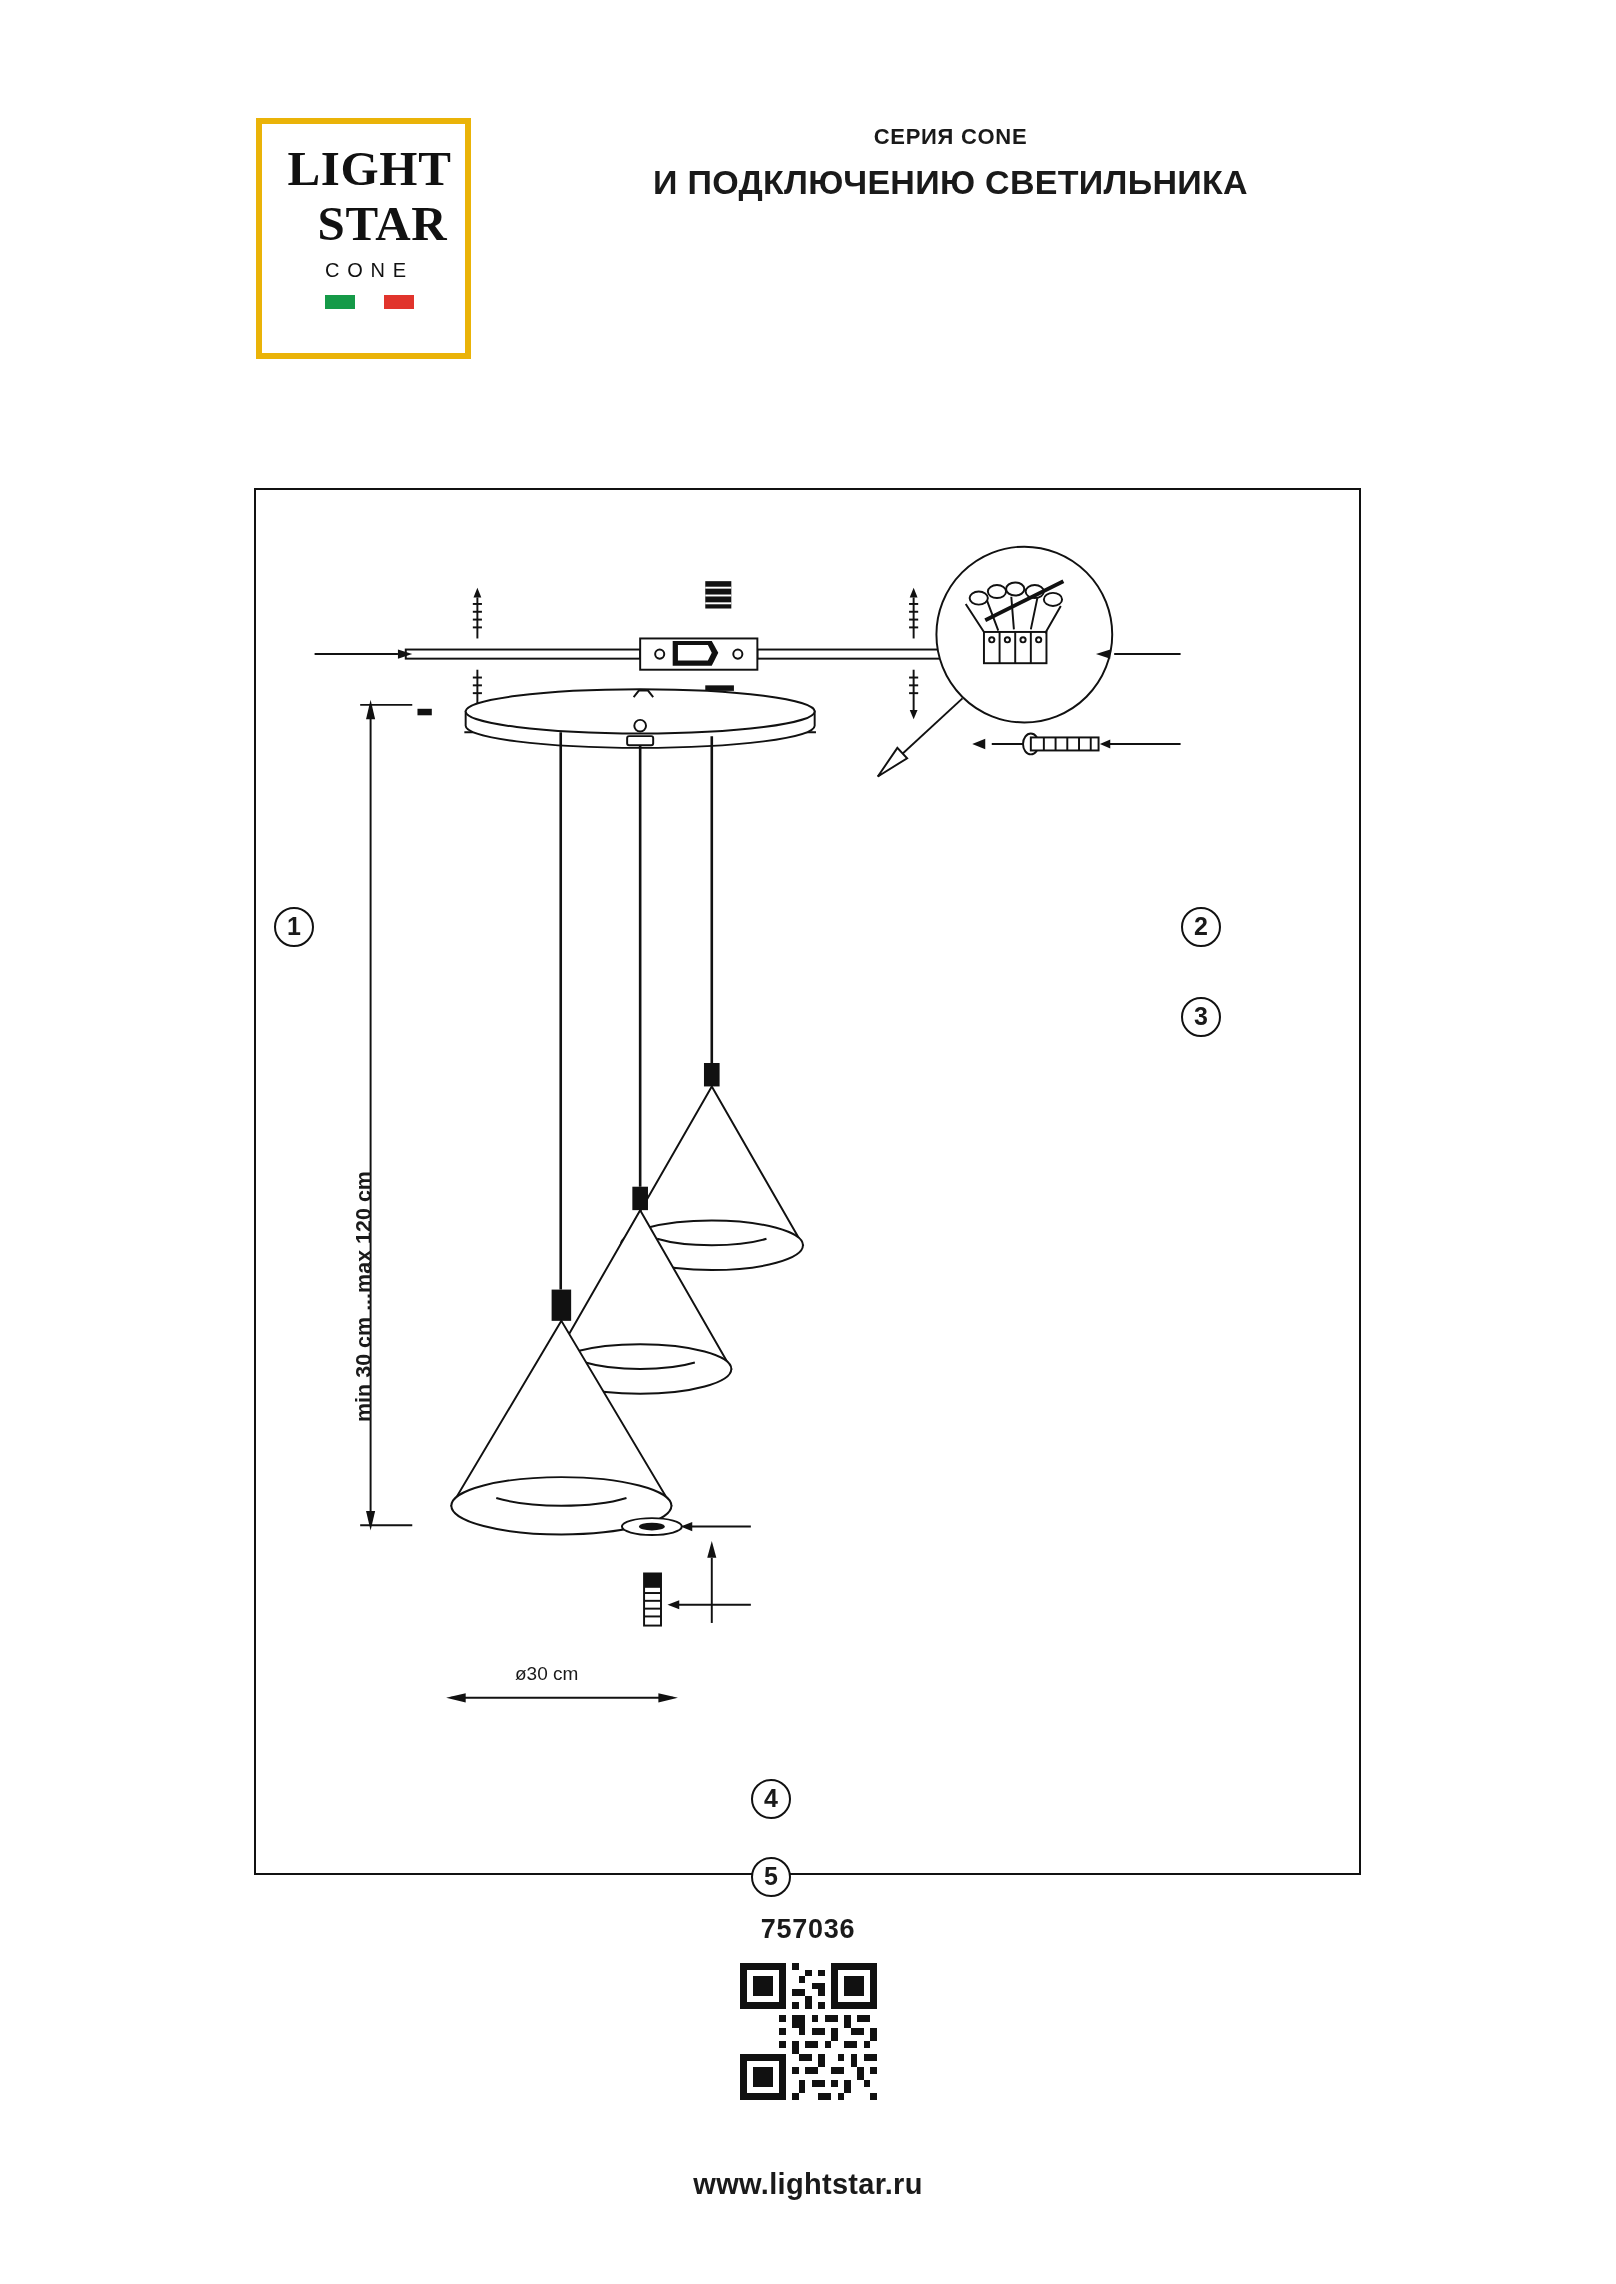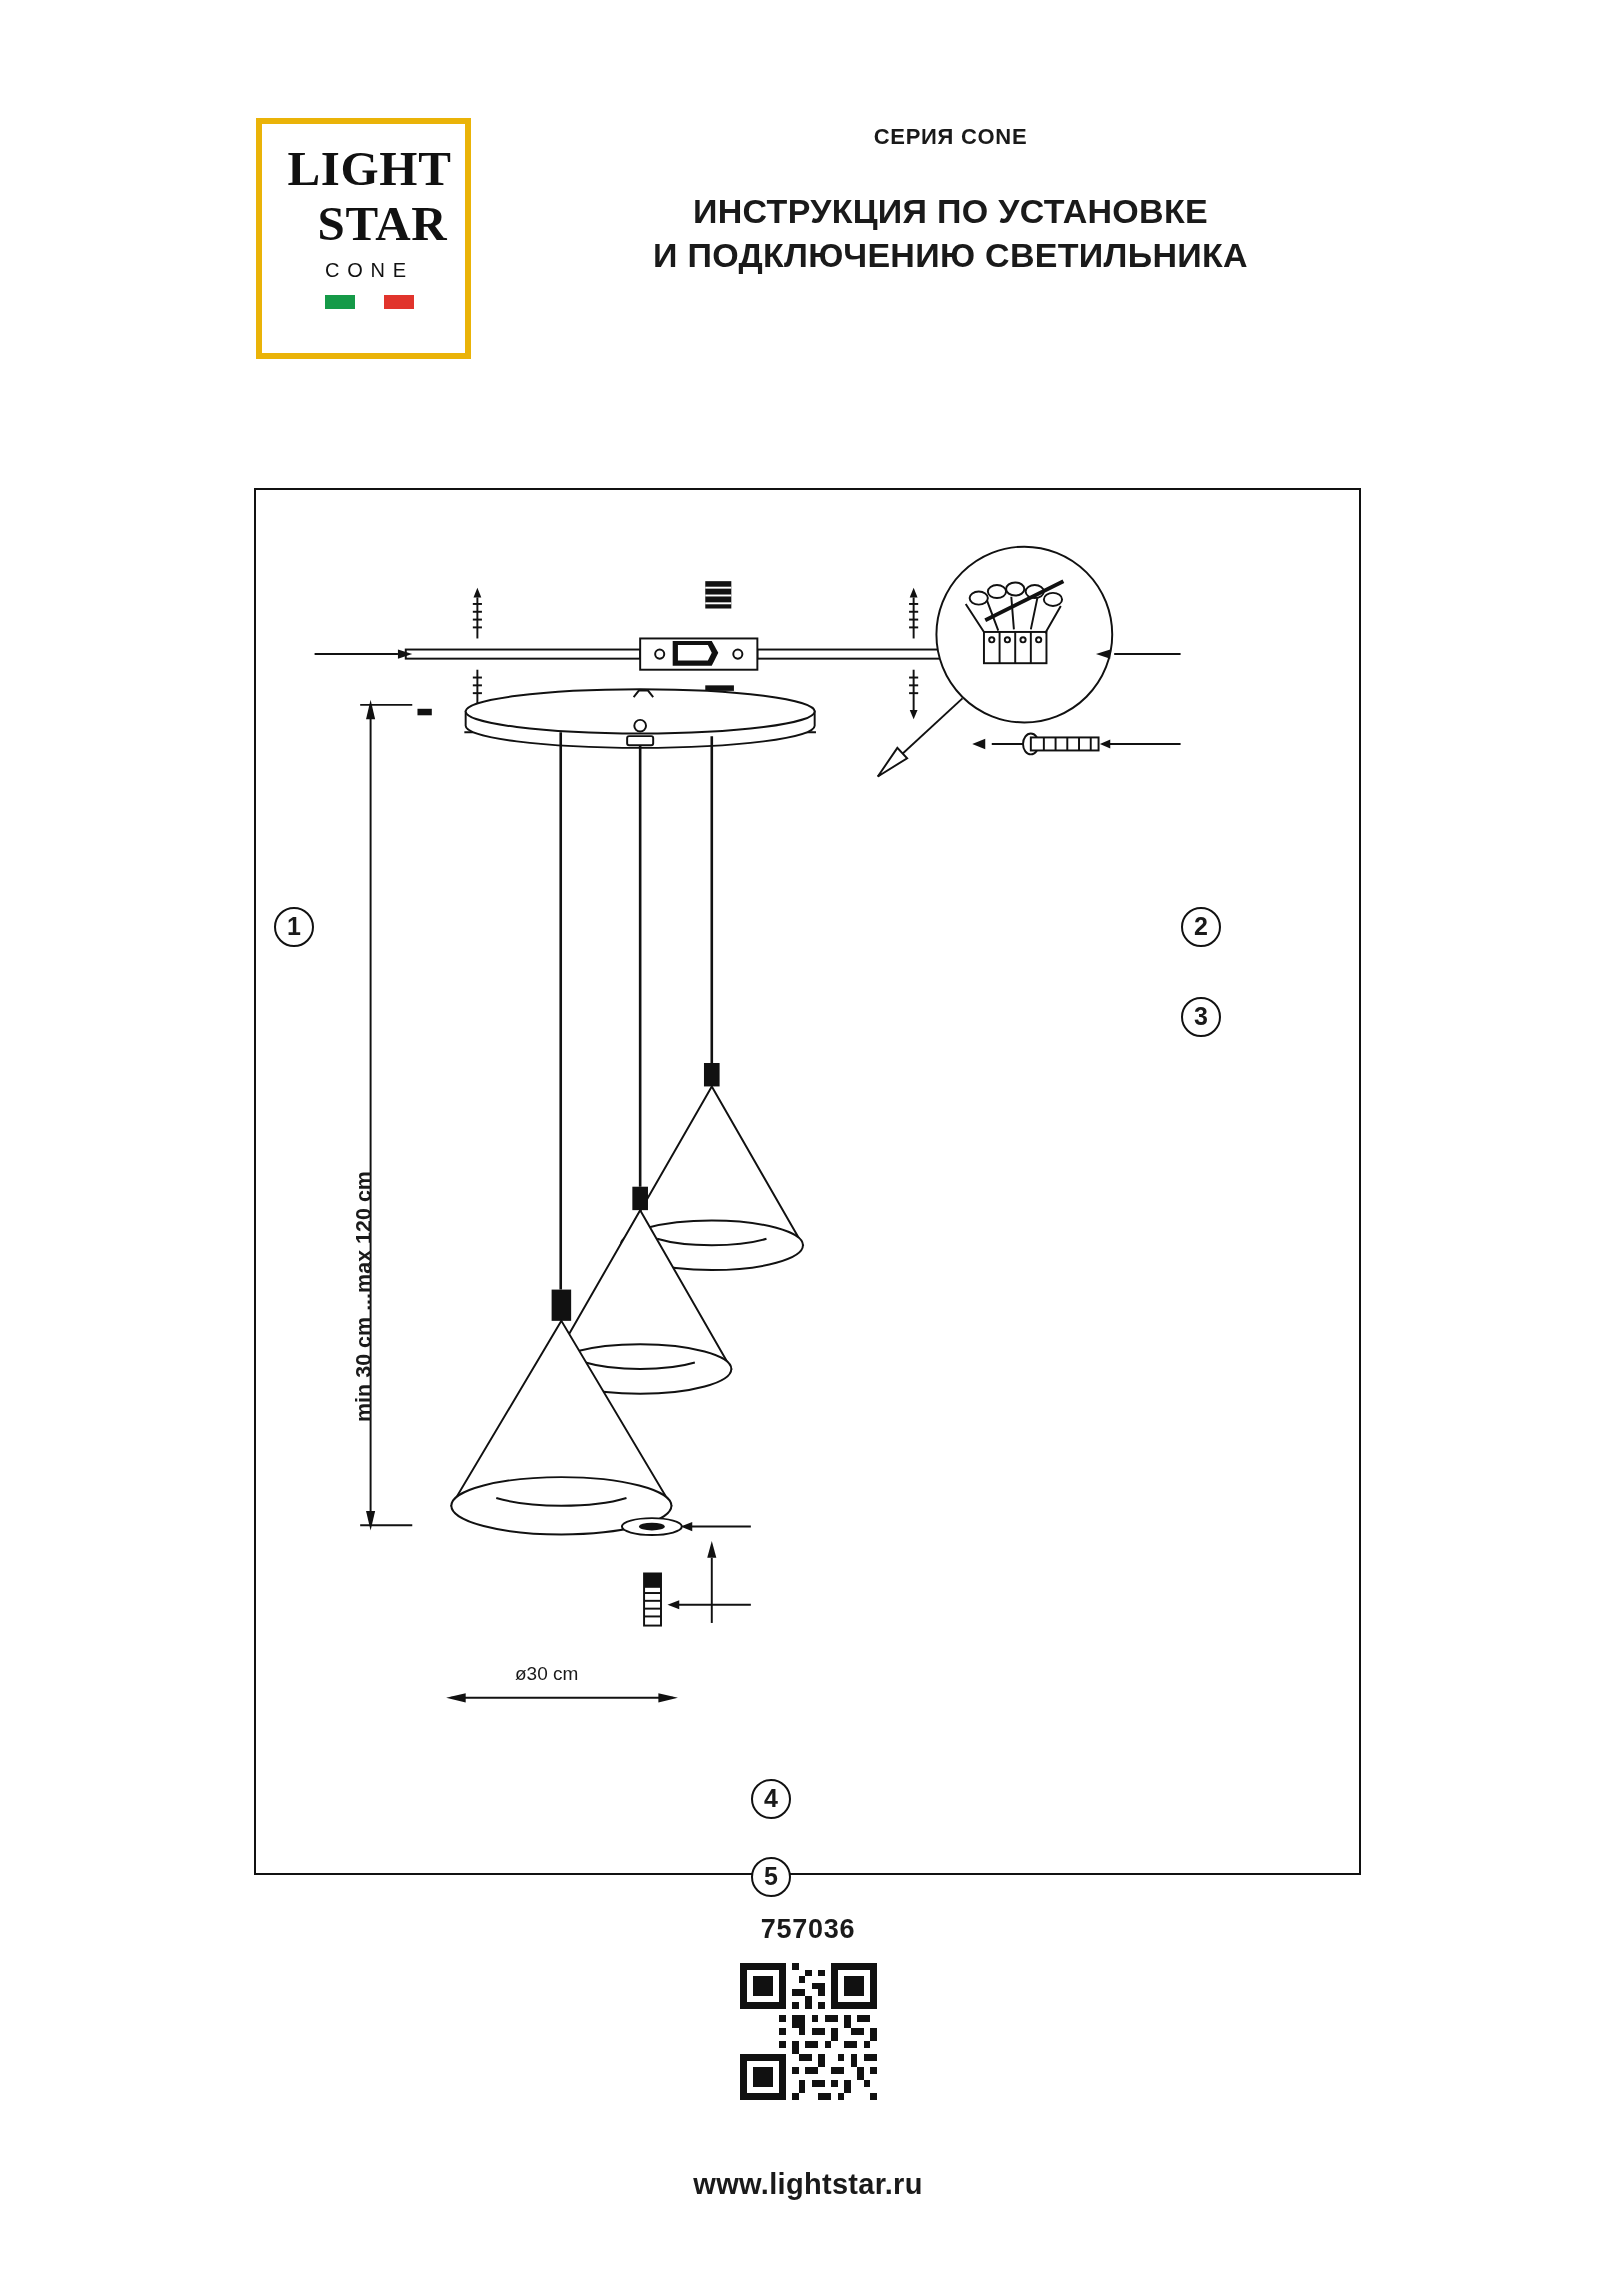--- a/index.html
+++ b/index.html
@@ -177,21 +177,20 @@
     <div class="logo-text logo-group" data-name="logo-line-group">CONE</div>
     <div class="flag" data-name="italian-flag-icon">
       <i class="g"></i>
         <i class="w"></i>
         <i class="r"></i>
     </div>
   </div>
 
   <div class="title-block" data-name="title-block">
     <div class="title-series" data-name="series-title">СЕРИЯ CONE</div>
-    <div class="title-instruction" data-name="instruction-title-line1">ИНСТРУКЦИЯ ПО УСТАНОВКЕ</div>
     <div class="title-instruction" style="margin-top:0;" data-name="instruction-title-line2">И ПОДКЛЮЧЕНИЮ СВЕТИЛЬНИКА</div>
   </div>
 </div>
 
 <div class="frame" data-name="diagram-frame">
   <div class="frame-inner" data-name="diagram-canvas">
 
     <svg width="1103" height="1383" viewBox="0 0 1694 2124" data-name="installation-diagram">
       <g fill="none" stroke="#111" stroke-width="3">
 

